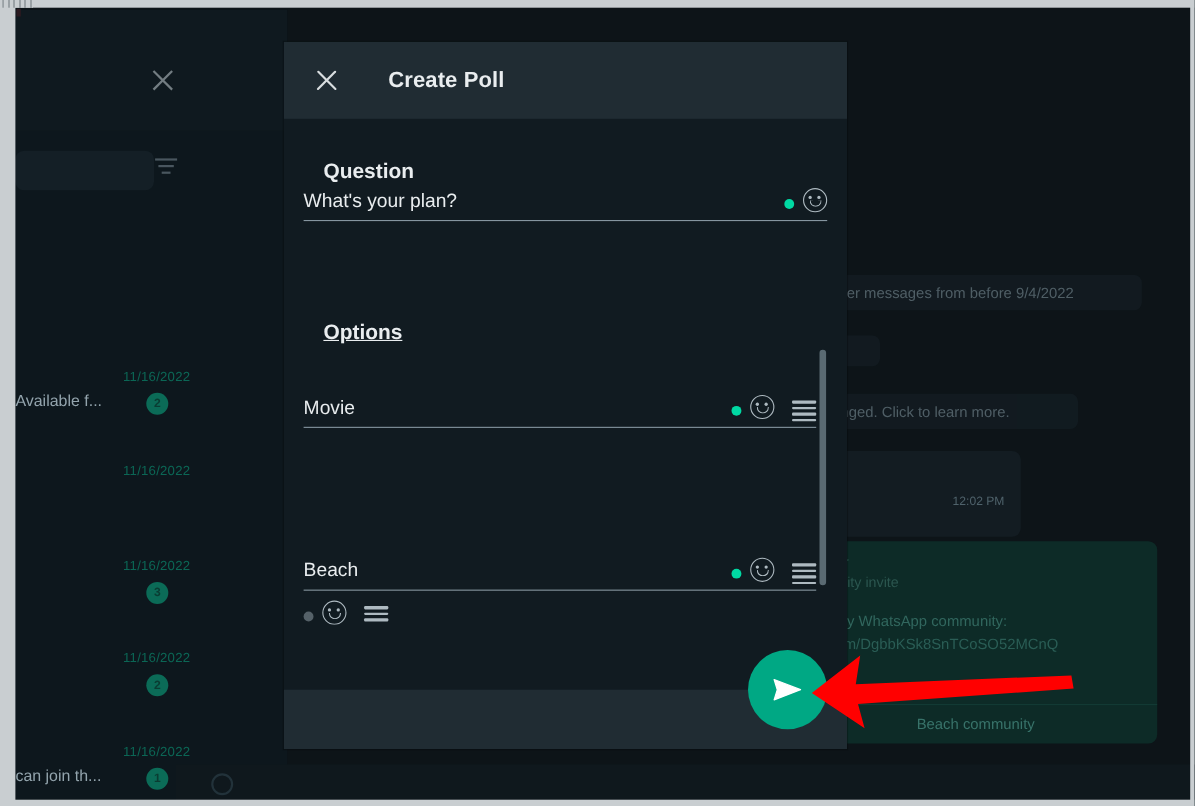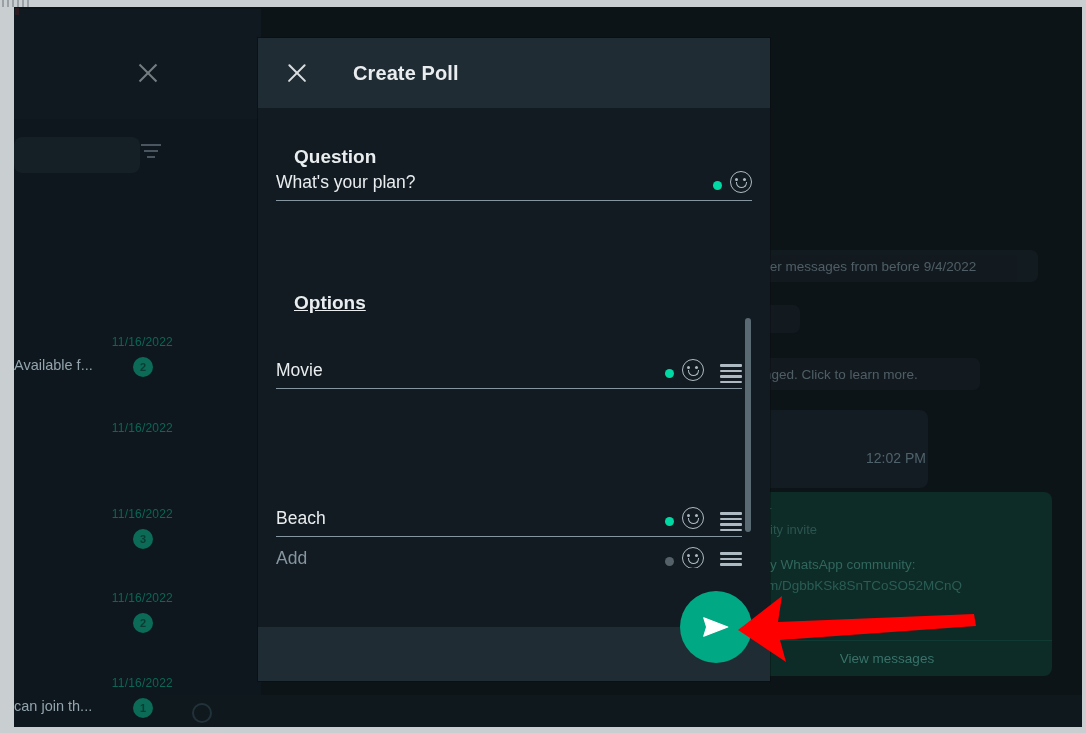--- a/index.html
+++ b/index.html
@@ -121,21 +121,21 @@
     background: #131c22; border-radius: 7px;
     color: #4d6069; font-size: 12px;
     display: flex; align-items: center; justify-content: center;
     opacity: .85;
   }
   .bg-bubble-in {
     position: absolute;
     background: #131c22; border-radius: 8px;
   }
   .bg-bubble-time {
-    position: absolute; font-size: 14px; color: #4f626b;
+    position: absolute; font-size: 11px; color: #4f626b;
   }
   .bg-bubble-out {
     position: absolute;
     background: #0d2b27; border-radius: 8px;
     padding: 10px 12px;
   }
   .bg-bubble-out .bo-title { font-size: 13px; color: #2f5f57; line-height: 18px; }
   .bg-bubble-out .bo-sub   { font-size: 13px; color: #2b564f; line-height: 20px; }
   .bg-bubble-out .bo-body  { font-size: 13.5px; color: #31675e; line-height: 21px; margin-top: 14px;}
   .bg-bubble-out .bo-link  { font-size: 13.5px; color: #2a5d55; line-height: 21px;}
@@ -325,21 +325,21 @@
   <div class="bg-sysmsg" style="left:680px; top:358px; width:300px; height:32px;">changed. Click to learn more.</div>
 
   <div class="bg-bubble-in" style="left:760px; top:410px; width:168px; height:78px;"></div>
   <div class="bg-bubble-time" style="left:866px; top:450px;">12:02 PM</div>
 
   <div class="bg-bubble-out" style="left:722px; top:492px; width:330px; height:184px;">
     <div class="bo-title">nwiser</div>
     <div class="bo-sub">mmunity invite</div>
     <div class="bo-body">join my WhatsApp community:</div>
     <div class="bo-link">pp.com/DgbbKSk8SnTCoSO52MCnQ</div>
-    <div class="bg-viewcomm">View messages</div>
+    <div class="bg-viewcomm">Beach community</div>
   </div>
 
   <div class="bg-footerbar"></div>
   <div class="bg-emoji-ghost"></div>
 
   <div class="modal">
 
     <div class="modal-header">
       <div class="modal-close"></div>
       <div class="modal-title">Create Poll</div>
@@ -379,21 +379,20 @@
       <div class="drag-handle">
           <i></i>
           <i></i>
           <i></i>
           <i></i>
         </div>
     </div>
 
     <div style="position:absolute; left:258px; top:540px; width:512px; height:28px; overflow:hidden;">
       <div class="opt-row" style="top:6px; left:18px; border-bottom:none; pointer-events:auto;">
-        <div class="fv" style="font-size:17.5px;color:#8696a0;flex:1 1 auto;line-height:24px;">Add</div>
         <div class="dot dim"></div>
         <div class="emoji-btn"></div>
         <div class="drag-handle">
             <i></i>
             <i></i>
             <i></i>
           </div>
       </div>
     </div>
 

